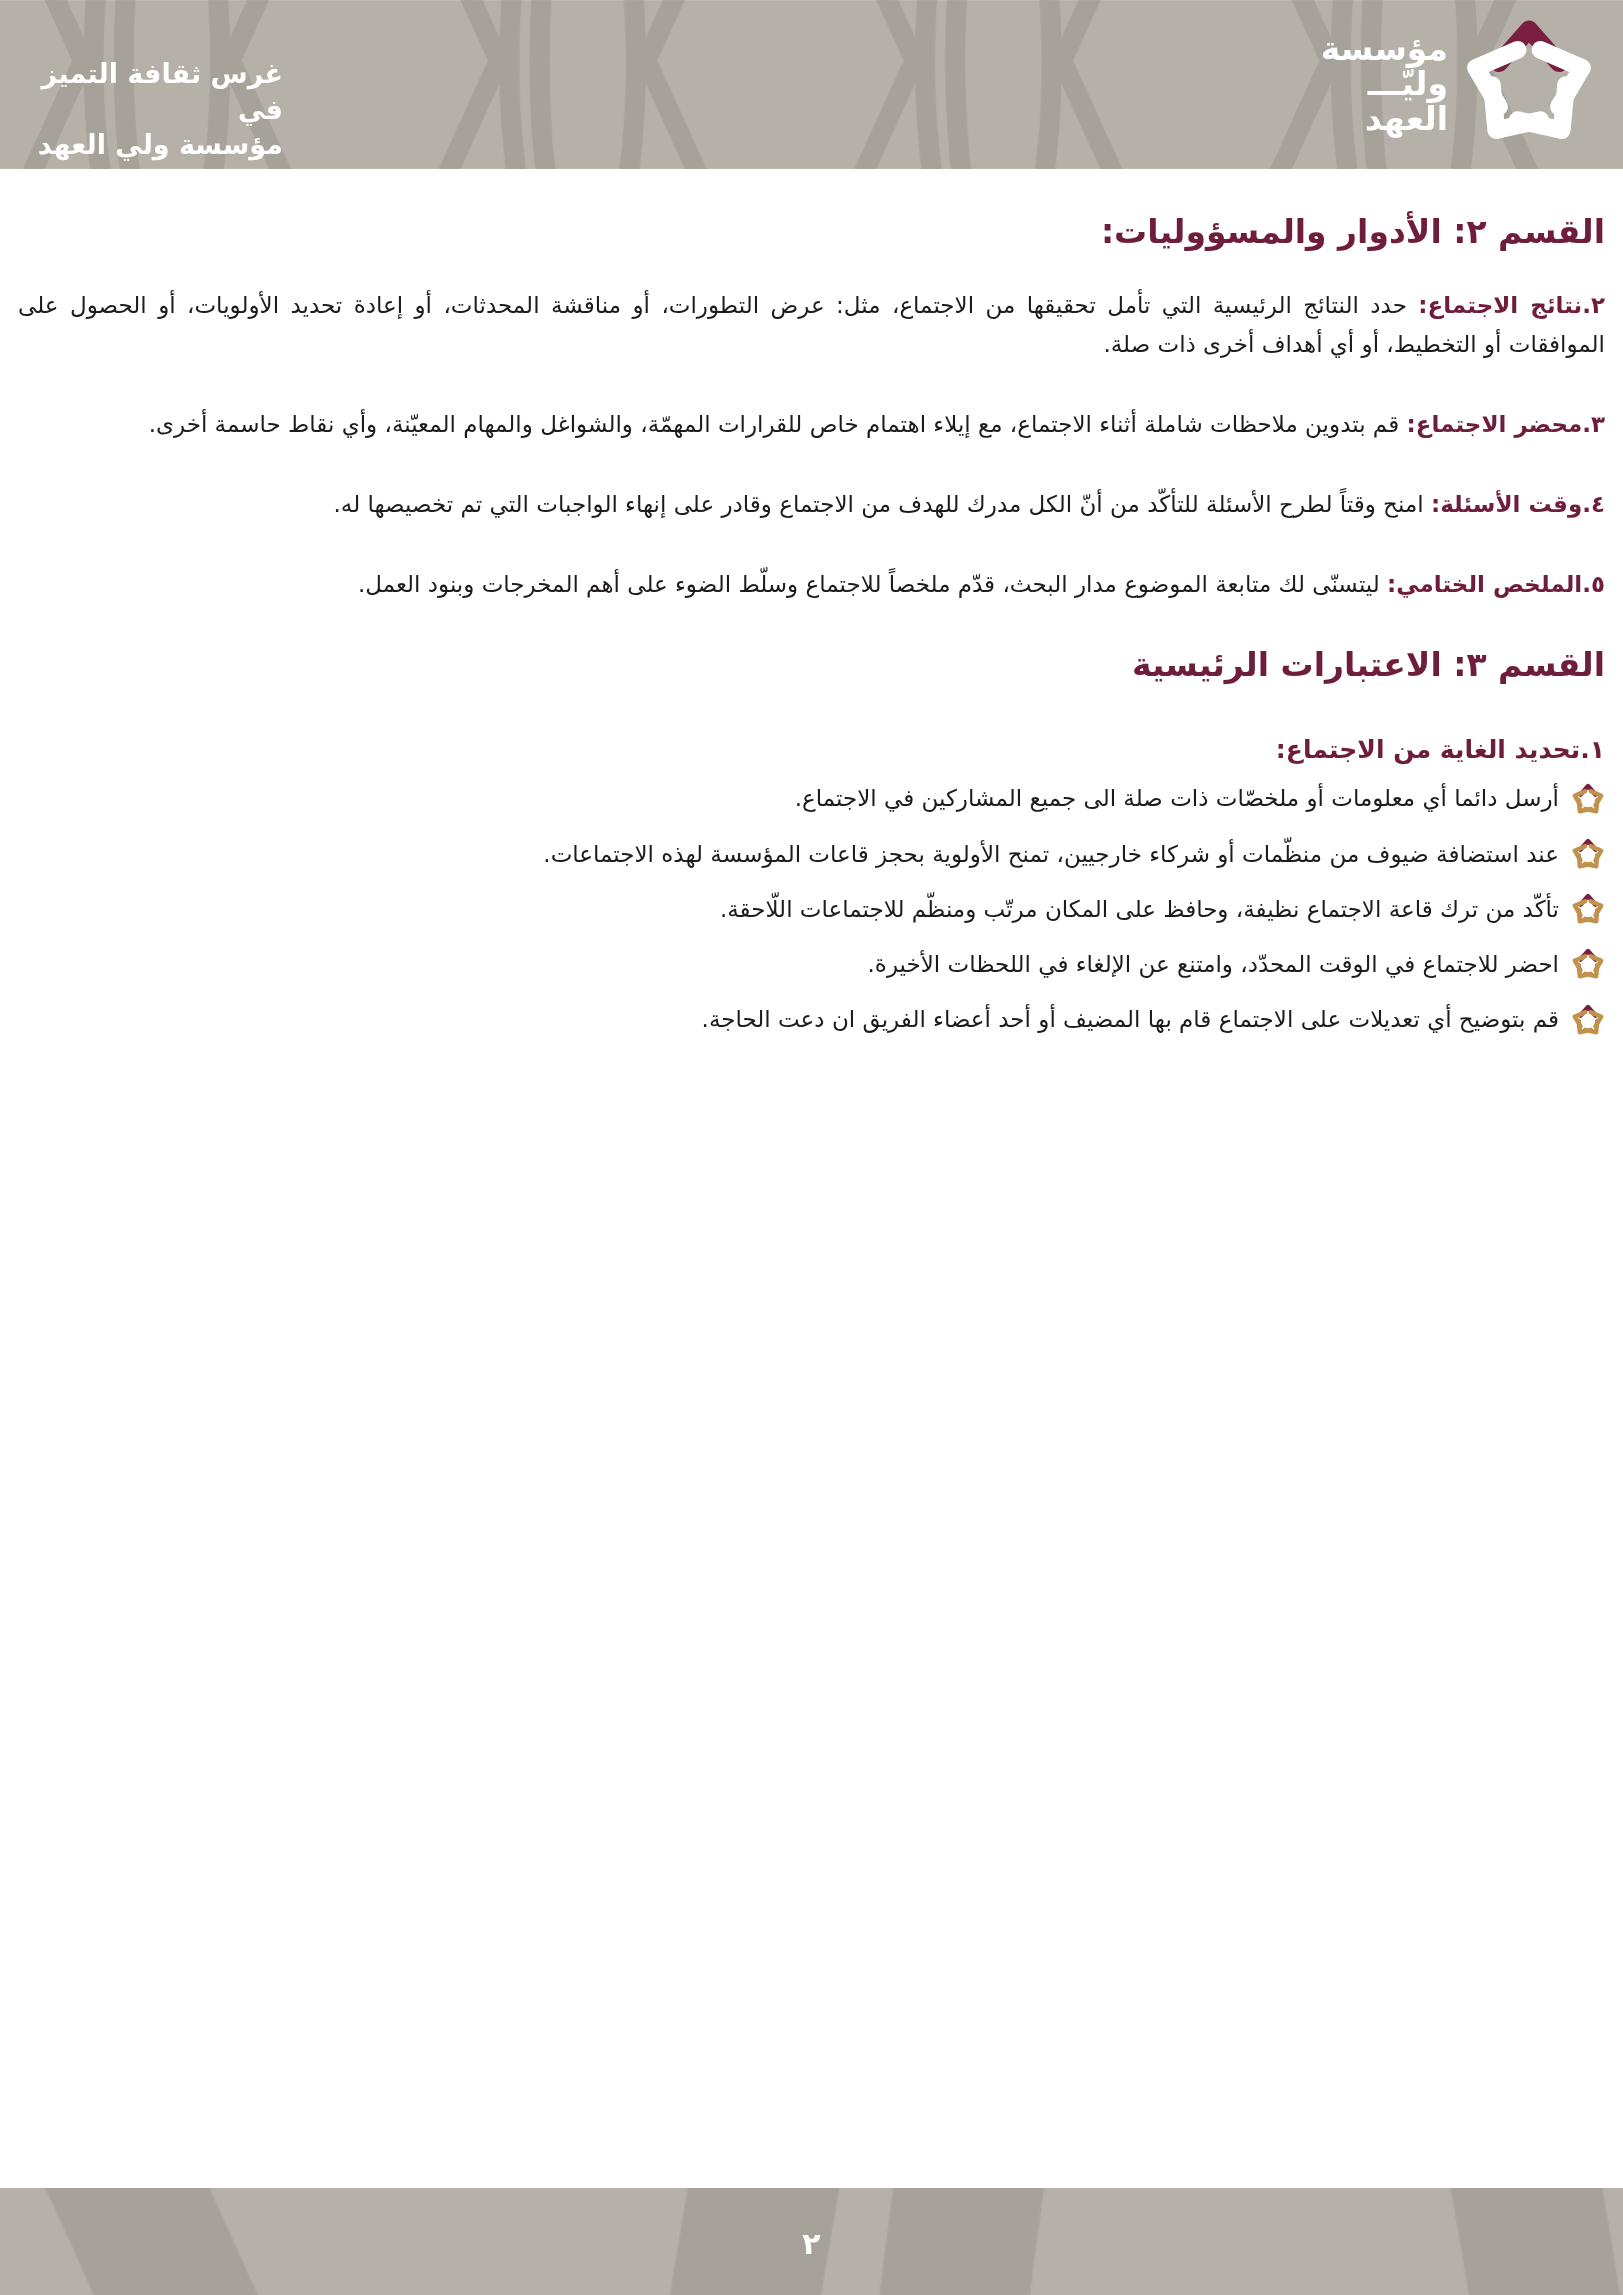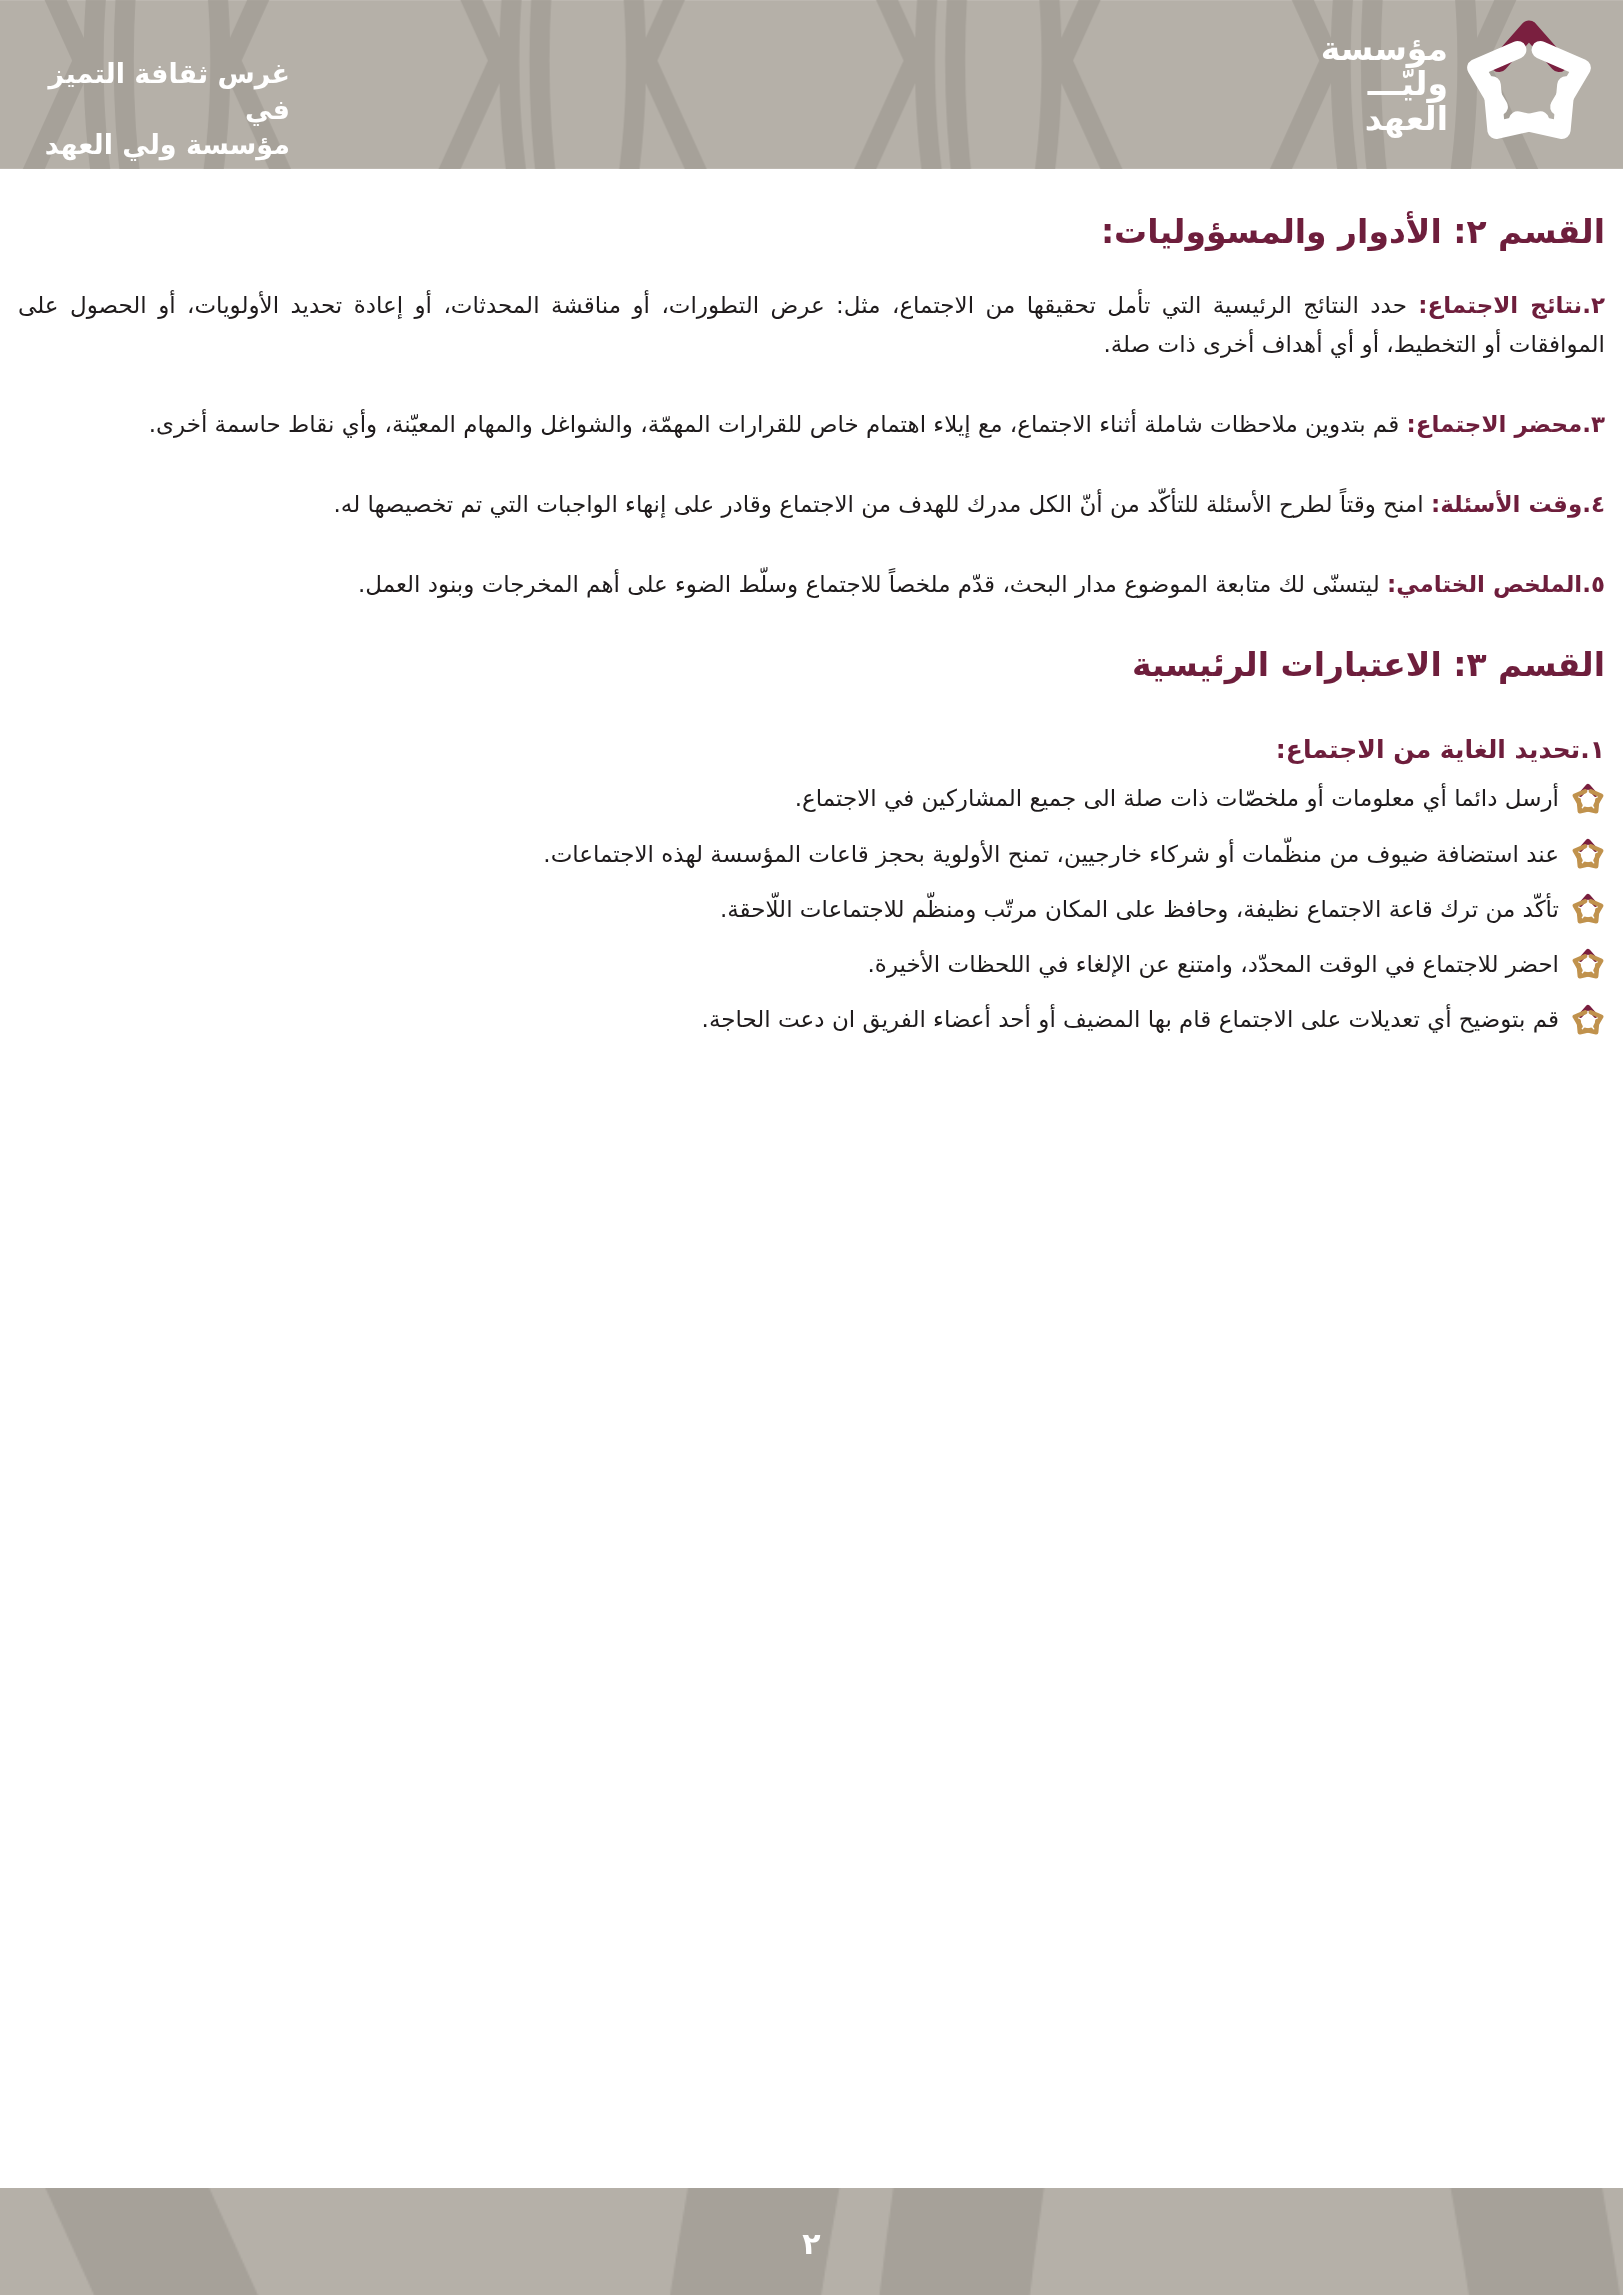--- a/index.html
+++ b/index.html
@@ -7,21 +7,21 @@
     width:1623px;height:2295px;position:relative;background:#ffffff;
     font-family:"DejaVu Sans", sans-serif;direction:rtl;overflow:hidden;
   }
   
   .band{position:absolute;left:0;width:1623px;overflow:hidden;}
   .band svg.band-bg{position:absolute;top:0;left:0;display:block;}
   .header{top:0;height:169px;}
   .footer{bottom:0;height:107px;}
 
   .tagline{
-    position:absolute;left:40px;top:56px;width:250px;
+    position:absolute;left:33px;top:56px;width:250px;
     text-align:right;color:#ffffff;font-weight:bold;
     font-size:27px;line-height:1.32;z-index:2;
   }
   .logo{
     position:absolute;right:26px;top:0;height:169px;z-index:2;
     display:flex;align-items:center;gap:13px;
   }
   .logo-star{width:136px;height:136px;display:block;}
   .wordmark{
     text-align:right;color:#ffffff;font-weight:bold;

